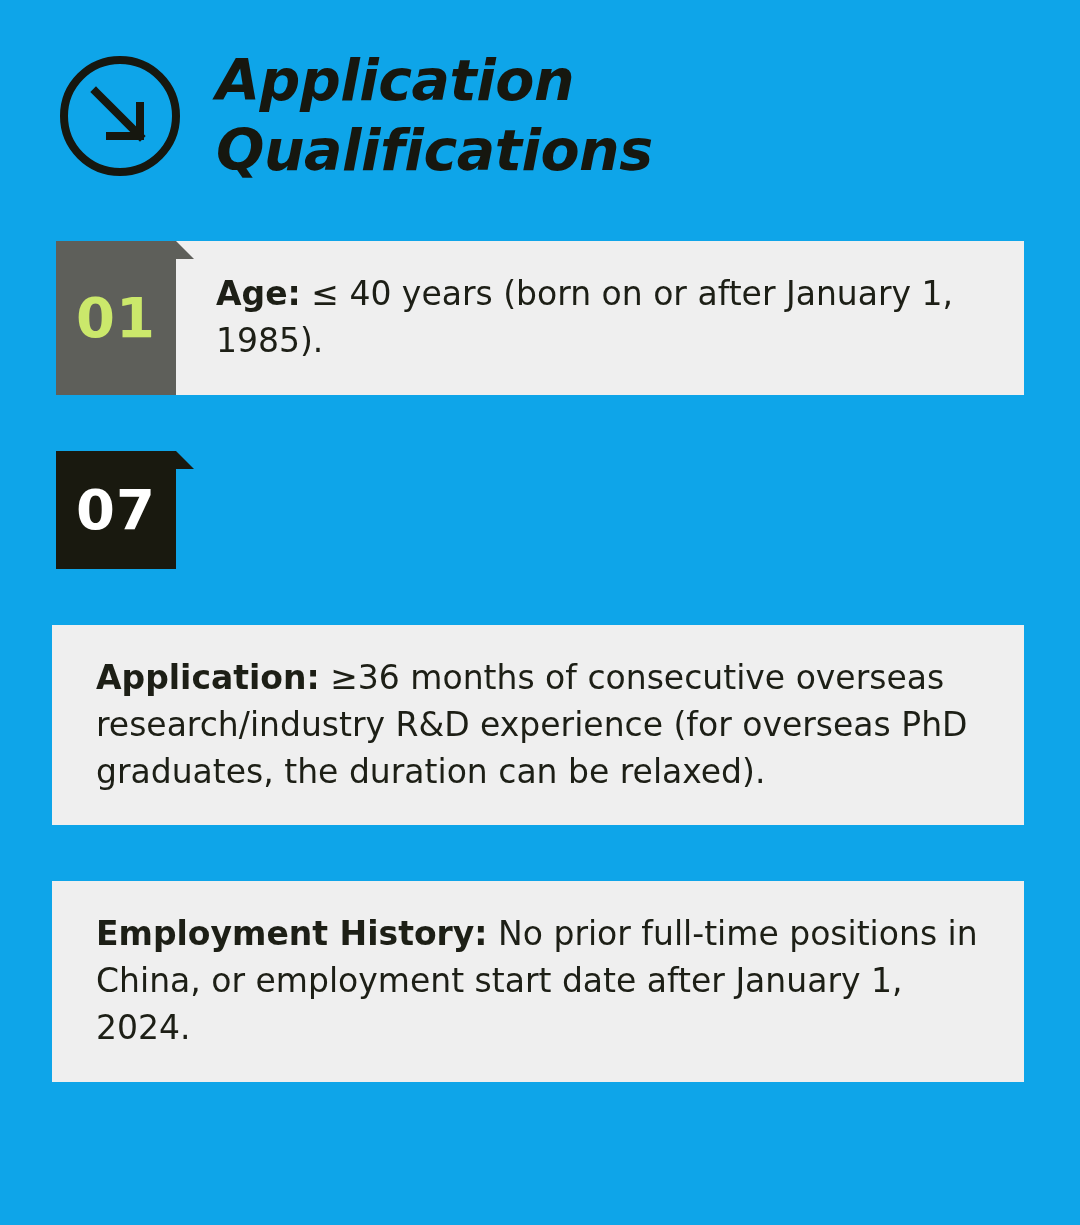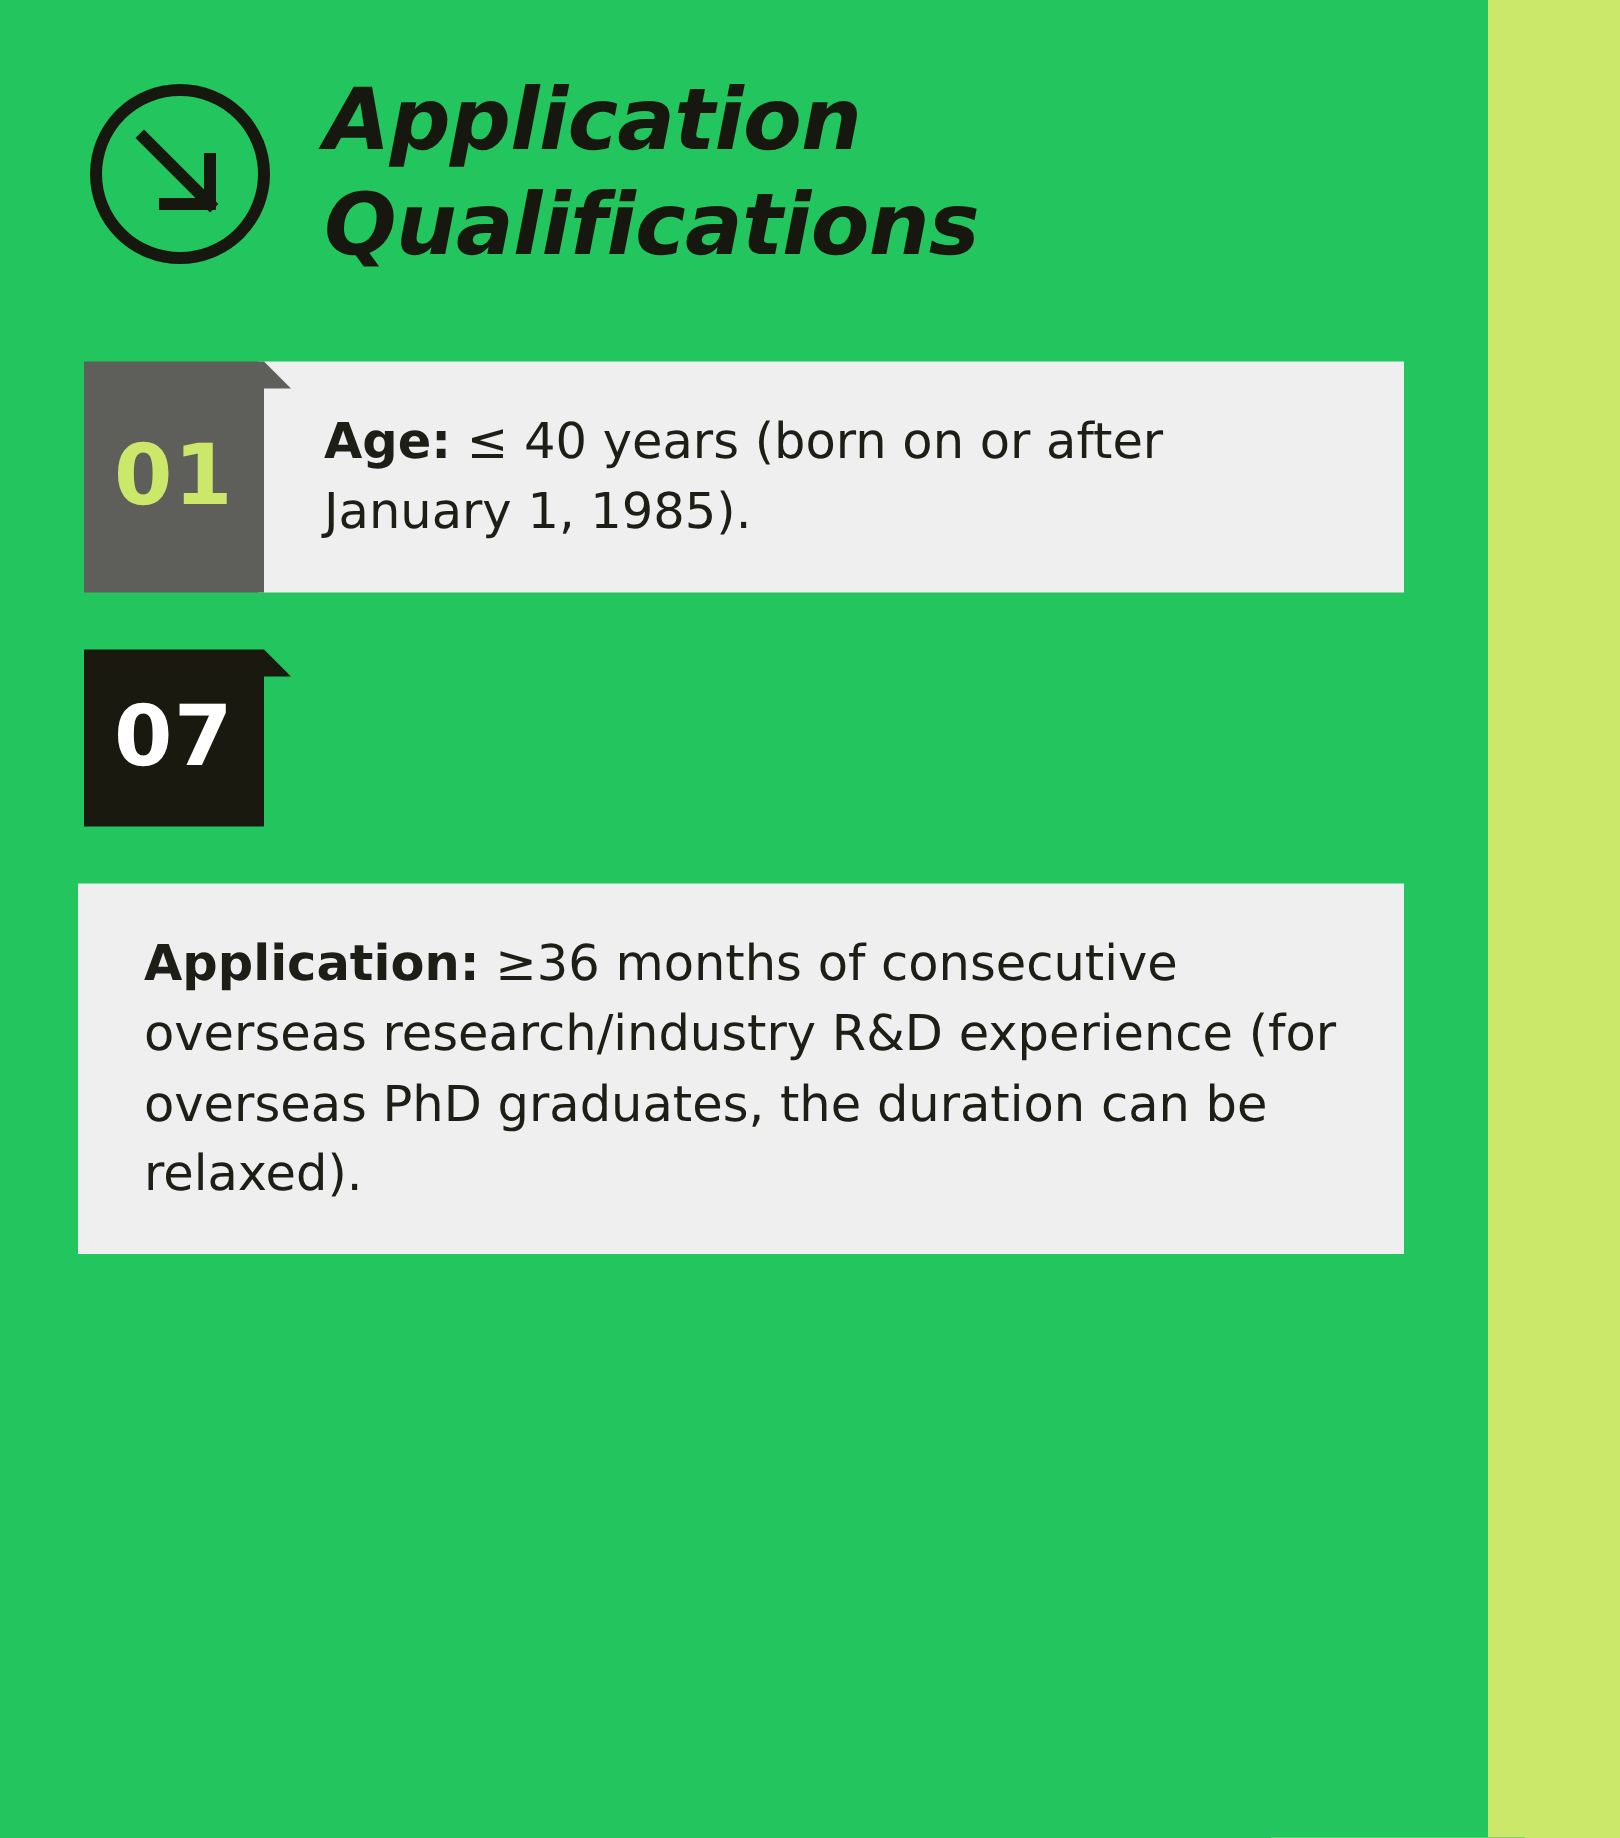--- a/index.html
+++ b/index.html
@@ -8,23 +8,23 @@
   }
   body {
     width: 1080px;
     height: 1225px;
     background: #cbe86b;
     font-family: "Liberation Sans", sans-serif;
     overflow: hidden;
   }
   .page {
     position: relative;
-    width: 992px;
+    width: 1080px;
     height: 1225px;
-    background: #22c55e;
+    background: #0ea5e9;
     box-sizing: border-box;
   }
 
   
   .header {
     display: flex;
     align-items: flex-start;
     padding: 46px 0 0 56px;
   }
   .header-icon {
@@ -49,21 +49,21 @@
 
   
   .items {
     margin-top: 56px;
     padding: 0 56px 0 56px;
   }
   .item {
     position: relative;
     display: flex;
     align-items: stretch;
-    margin-bottom: 38px;
+    margin-bottom: 56px;
   }
   .item:last-child { margin-bottom: 0; }
 
   .num-box {
     position: relative;
     flex: 0 0 120px;
     min-height: 118px;
     display: flex;
     align-items: center;
     justify-content: center;
@@ -155,16 +155,21 @@
 
     <div class="item">
       <div class="card">
         <div class="card-text">
           <b>Application:</b><span> ≥36 months of consecutive overseas research/industry R&amp;D experience (for overseas PhD graduates, the duration can be relaxed).</span>
         </div>
       </div>
     </div>
 
     <div class="item">
+      <div class="card">
+        <div class="card-text">
+          <b>Employment History:</b><span> No prior full-time positions in China, or employment start date after January 1, 2024.</span>
+        </div>
+      </div>
     </div>
 
   </div>
 </div>
 
 </body></html>

